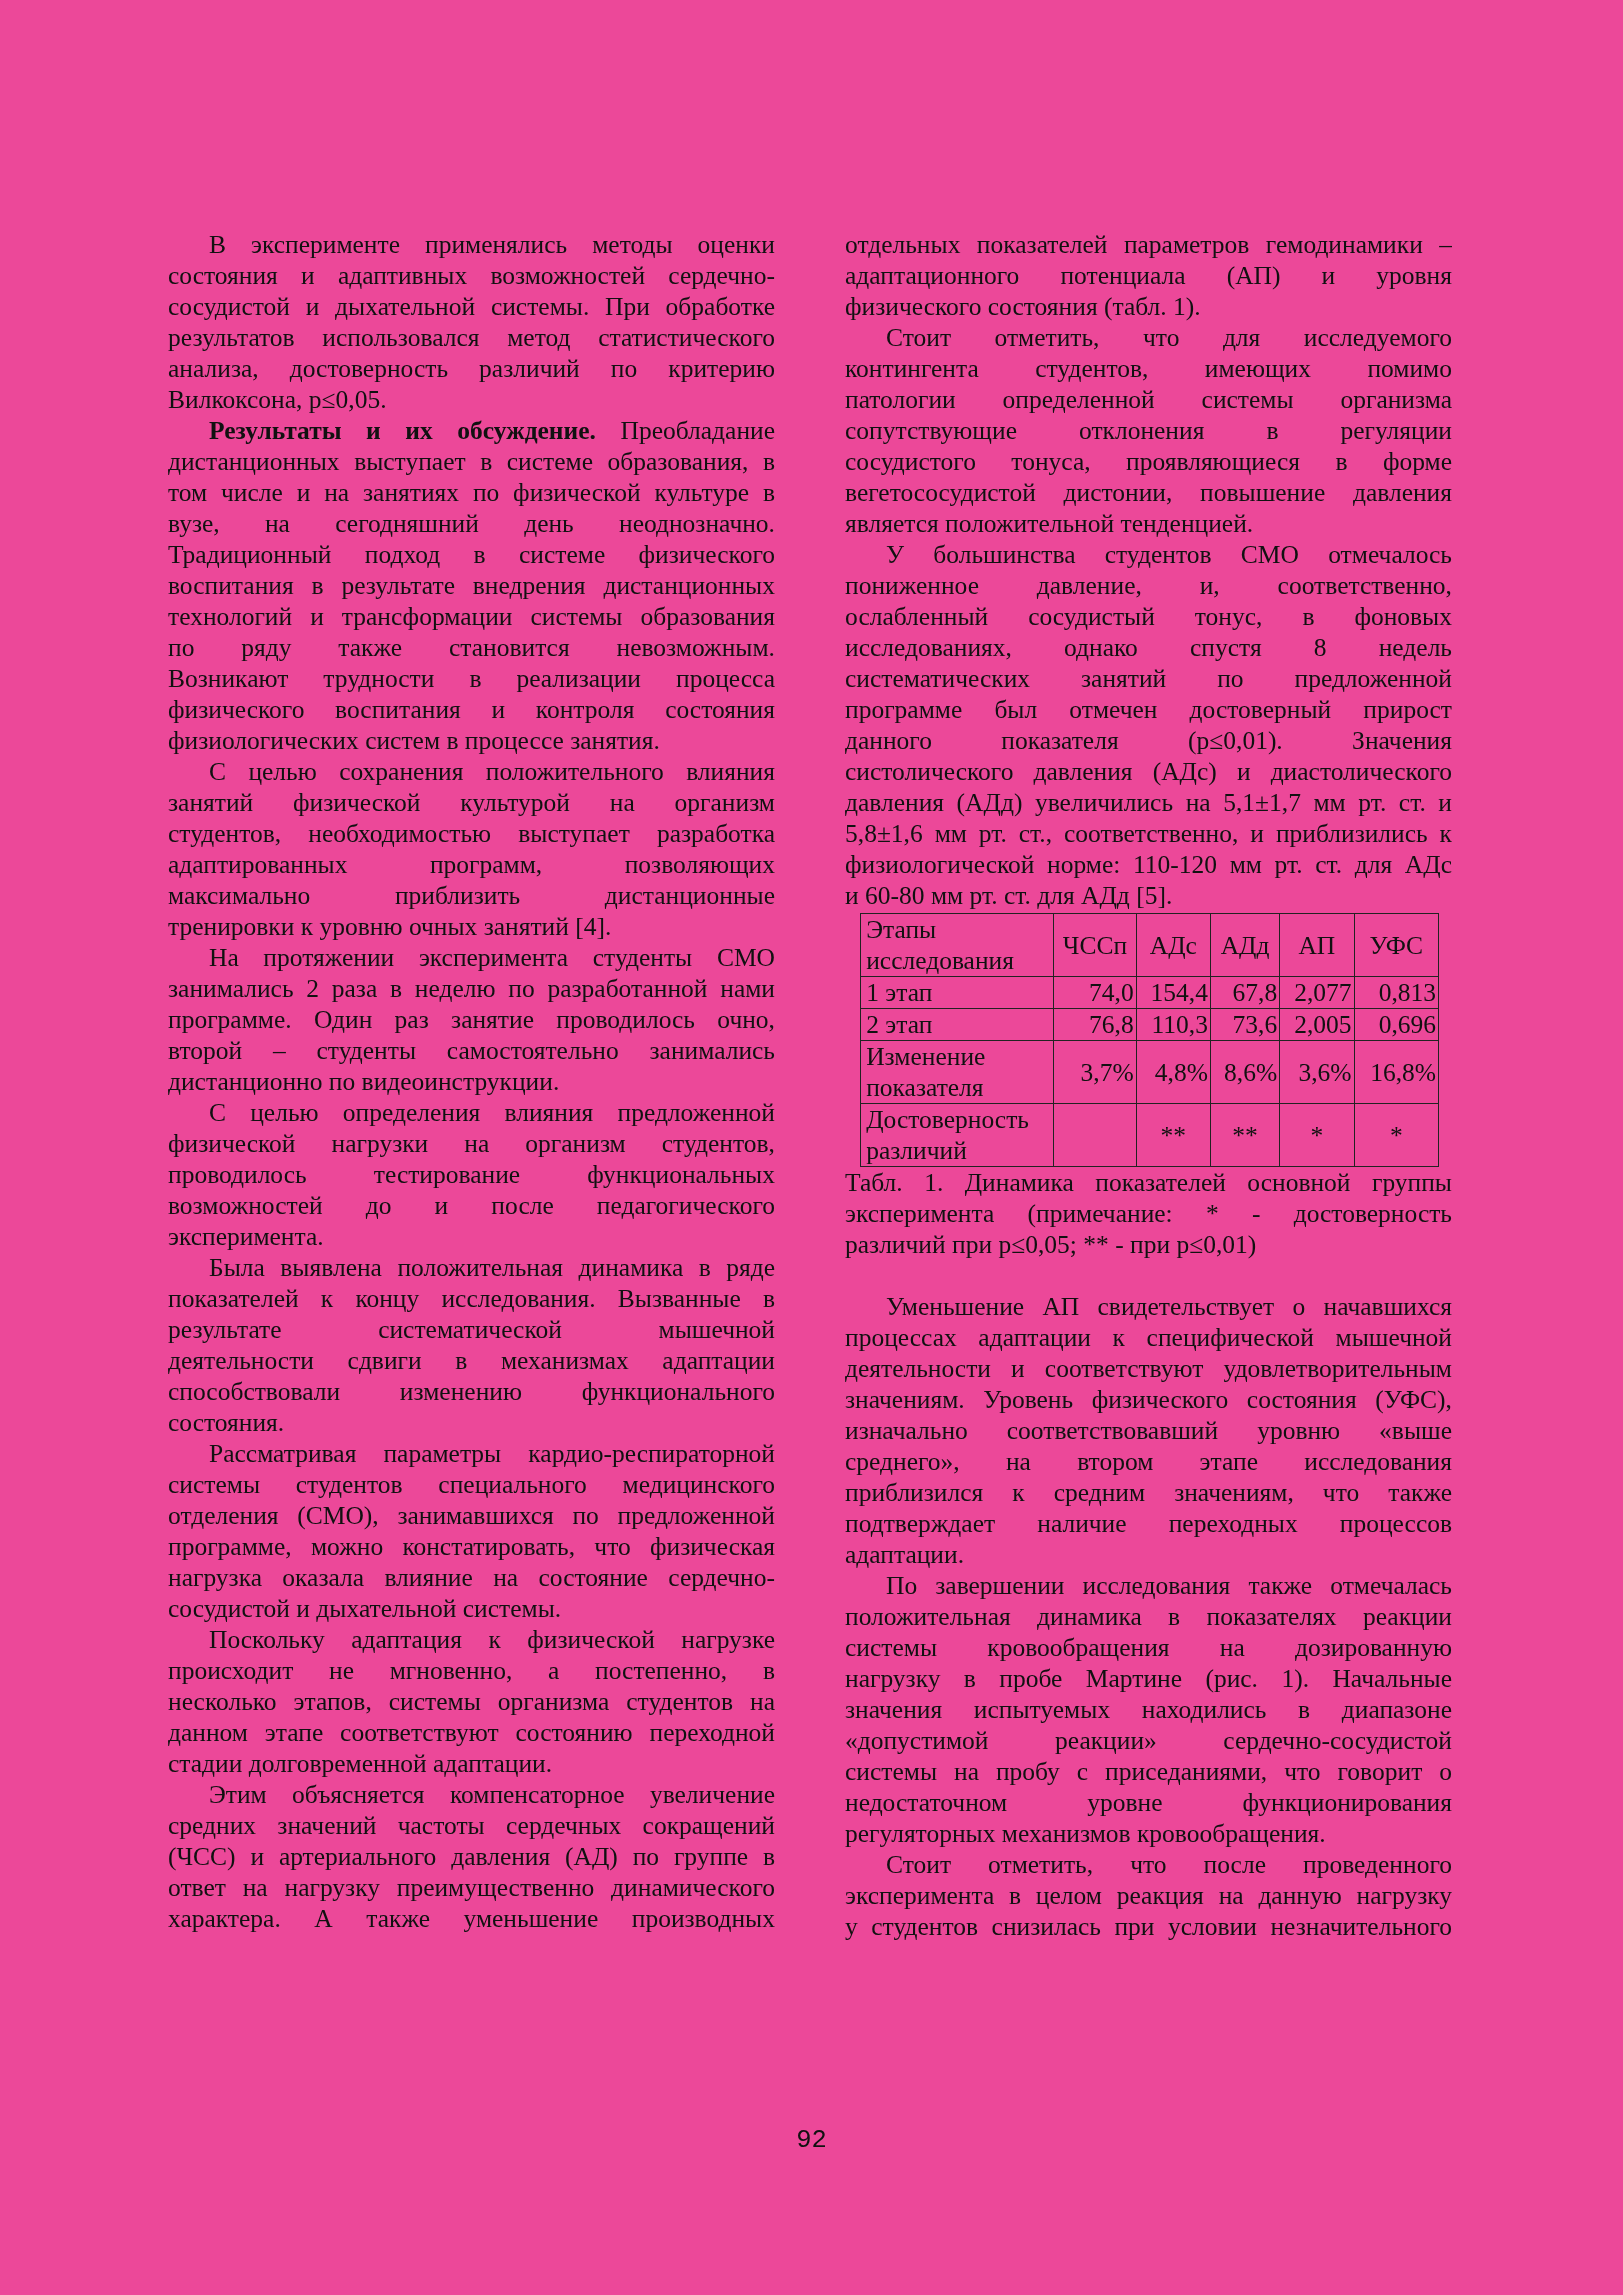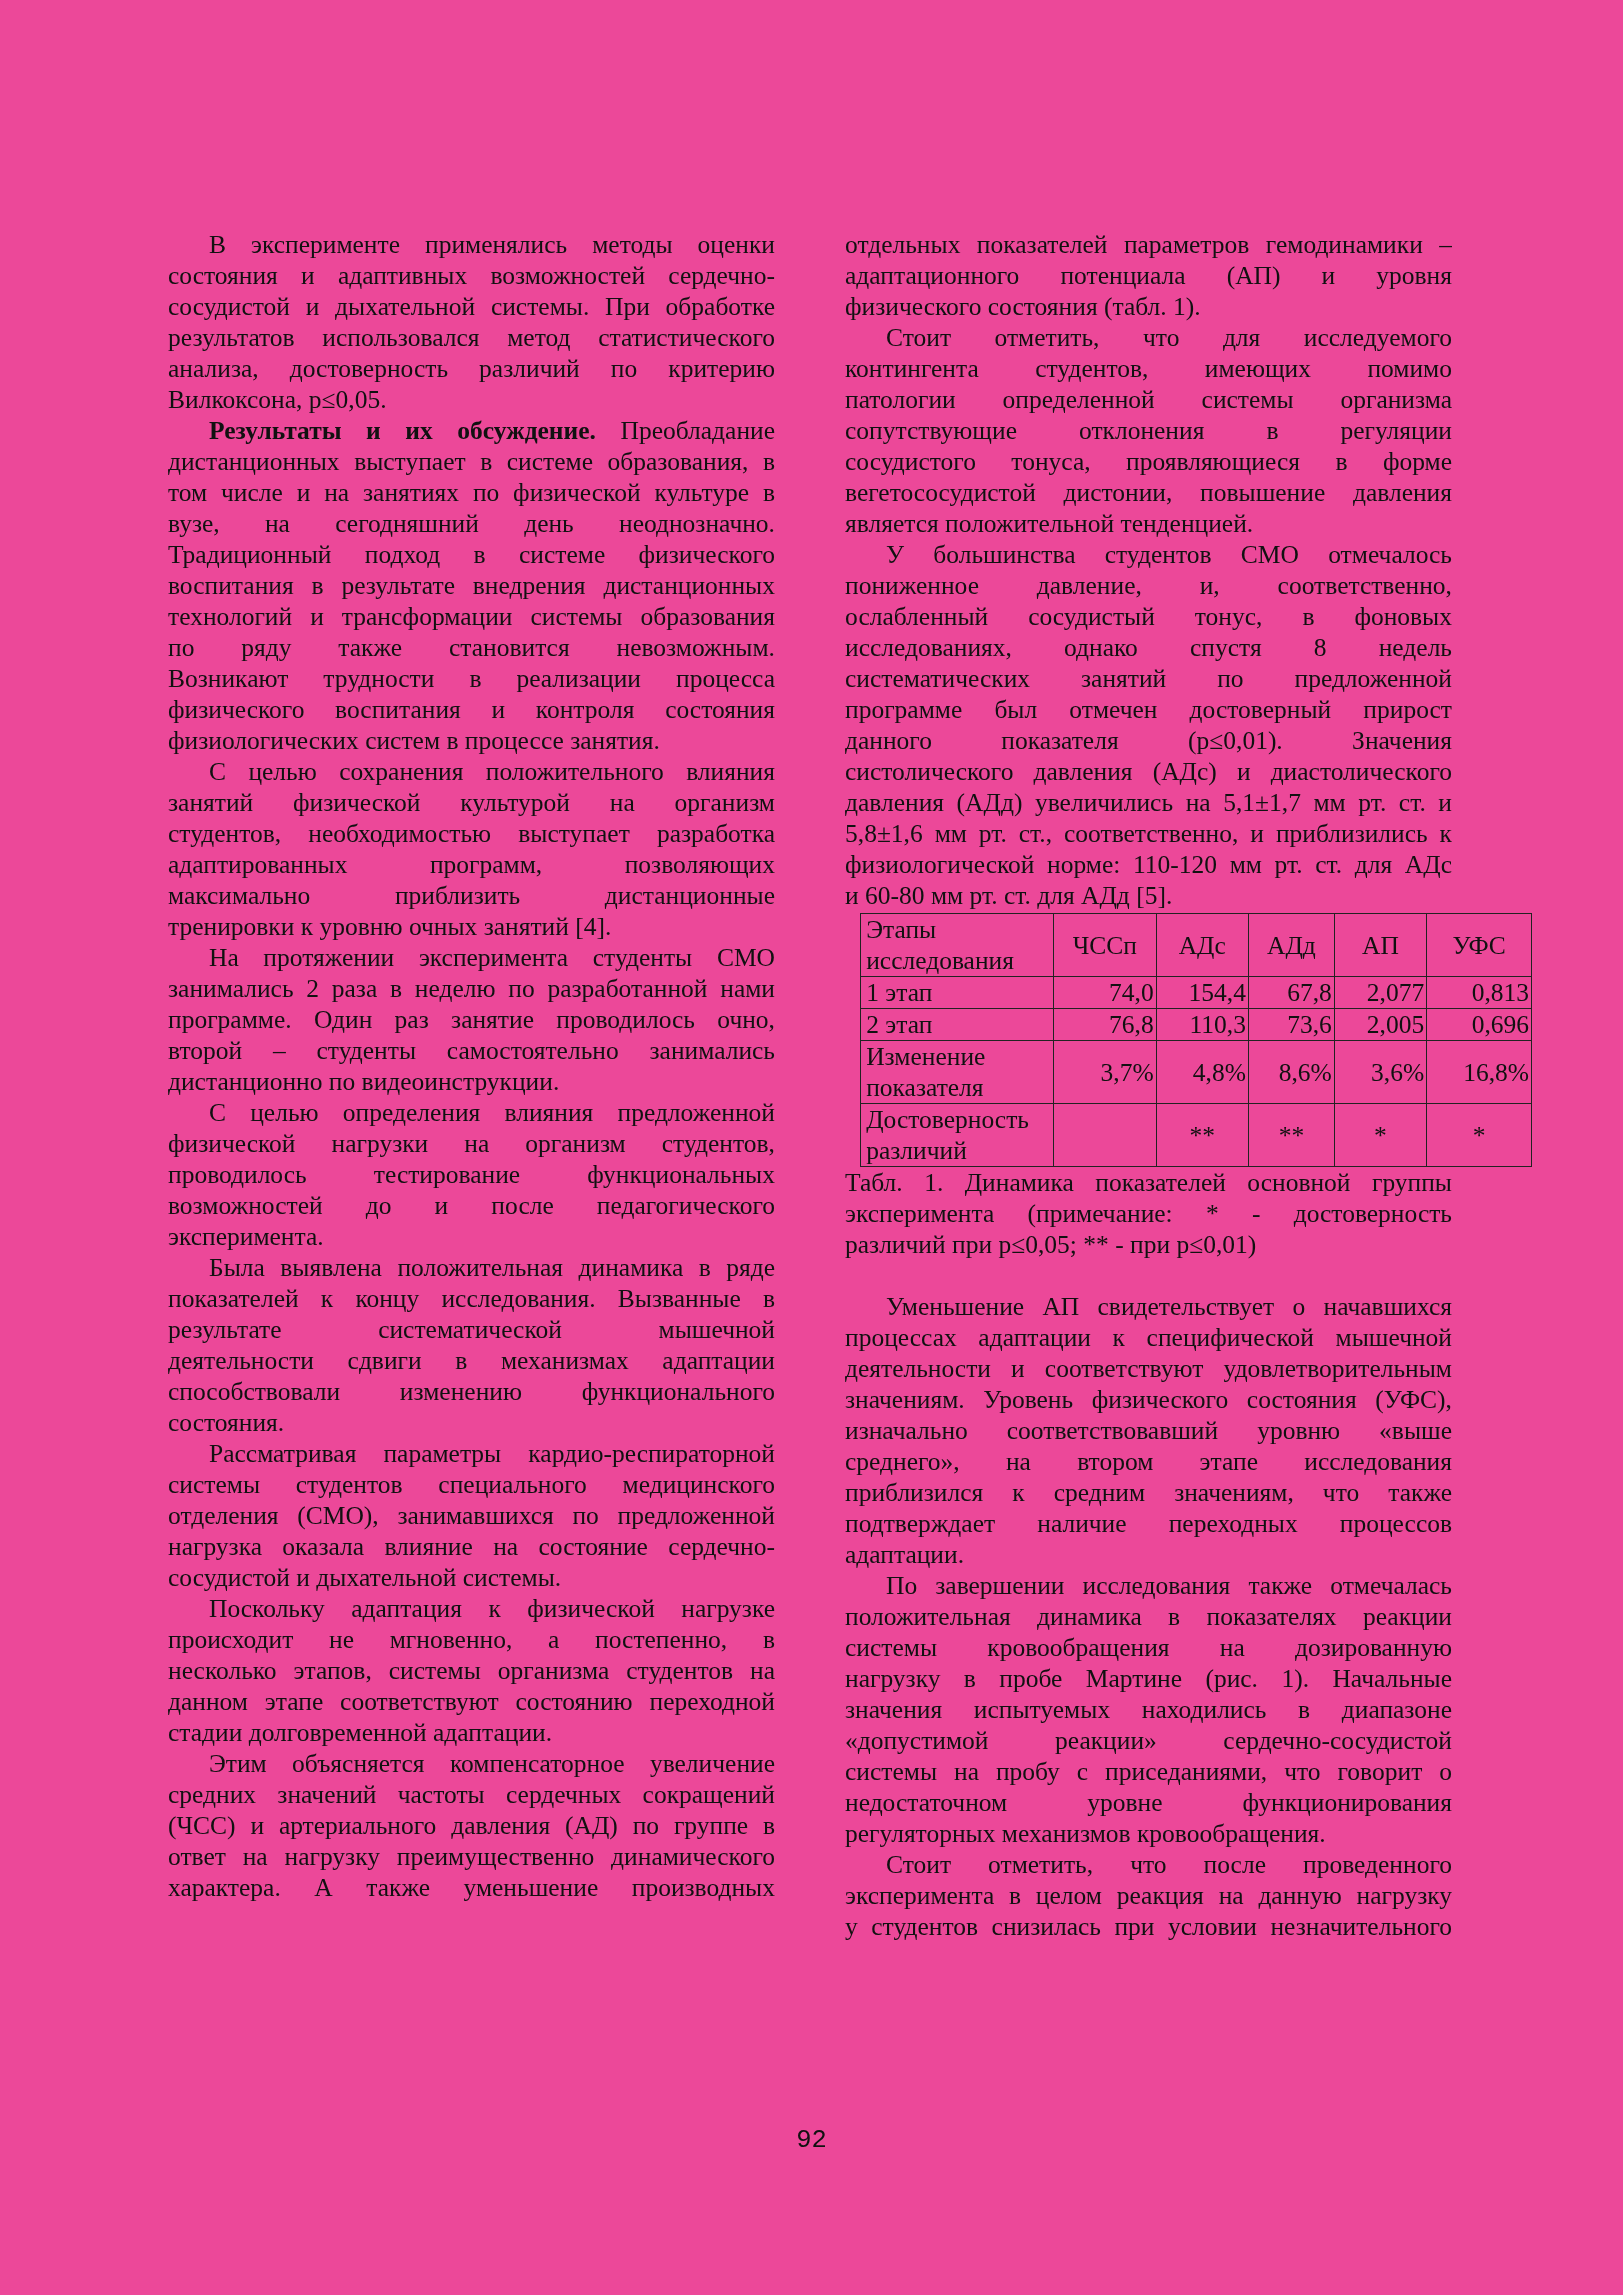--- a/index.html
+++ b/index.html
@@ -21,21 +21,21 @@
     overflow: hidden;
   }
   .ln.last { text-align-last: left; }
   .ln.indent { padding-left: 41px; }
   .ln b { font-weight: bold; }
   .gap { display: block; height: 31px; }
 
   
   .tbl-wrap { margin: 2px 0 0 15px; width: 579px; }
   table.data {
-    border-collapse: collapse; width: 672px;
+    border-collapse: collapse; width: 579px;
     font-size: 25.5px; line-height: 31px;
   }
   table.data td {
     border: 1.6px solid #222222; padding: 0 2px;
     vertical-align: middle; white-space: nowrap;
   }
   table.data td.lbl { text-align: left; padding-left: 5.2px; width: 185px; }
   table.data td.num { text-align: right; }
   table.data td.ctr { text-align: center; }
   table.data tr.h2 td { height: 62px; }
@@ -87,20 +87,21 @@
       <span class="ln last">эксперимента.</span>
       <span class="ln indent">Была выявлена положительная динамика в ряде</span>
       <span class="ln">показателей к концу исследования. Вызванные в</span>
       <span class="ln">результате систематической мышечной</span>
       <span class="ln">деятельности сдвиги в механизмах адаптации</span>
       <span class="ln">способствовали изменению функционального</span>
       <span class="ln last">состояния.</span>
       <span class="ln indent">Рассматривая параметры кардио-респираторной</span>
       <span class="ln">системы студентов специального медицинского</span>
       <span class="ln">отделения (СМО), занимавшихся по предложенной</span>
+      <span class="ln">программе, можно констатировать, что физическая</span>
       <span class="ln">нагрузка оказала влияние на состояние сердечно-</span>
       <span class="ln last">сосудистой и дыхательной системы.</span>
       <span class="ln indent">Поскольку адаптация к физической нагрузке</span>
       <span class="ln">происходит не мгновенно, а постепенно, в</span>
       <span class="ln">несколько этапов, системы организма студентов на</span>
       <span class="ln">данном этапе соответствуют состоянию переходной</span>
       <span class="ln last">стадии долговременной адаптации.</span>
       <span class="ln indent">Этим объясняется компенсаторное увеличение</span>
       <span class="ln">средних значений частоты сердечных сокращений</span>
       <span class="ln">(ЧСС) и артериального давления (АД) по группе в</span>

